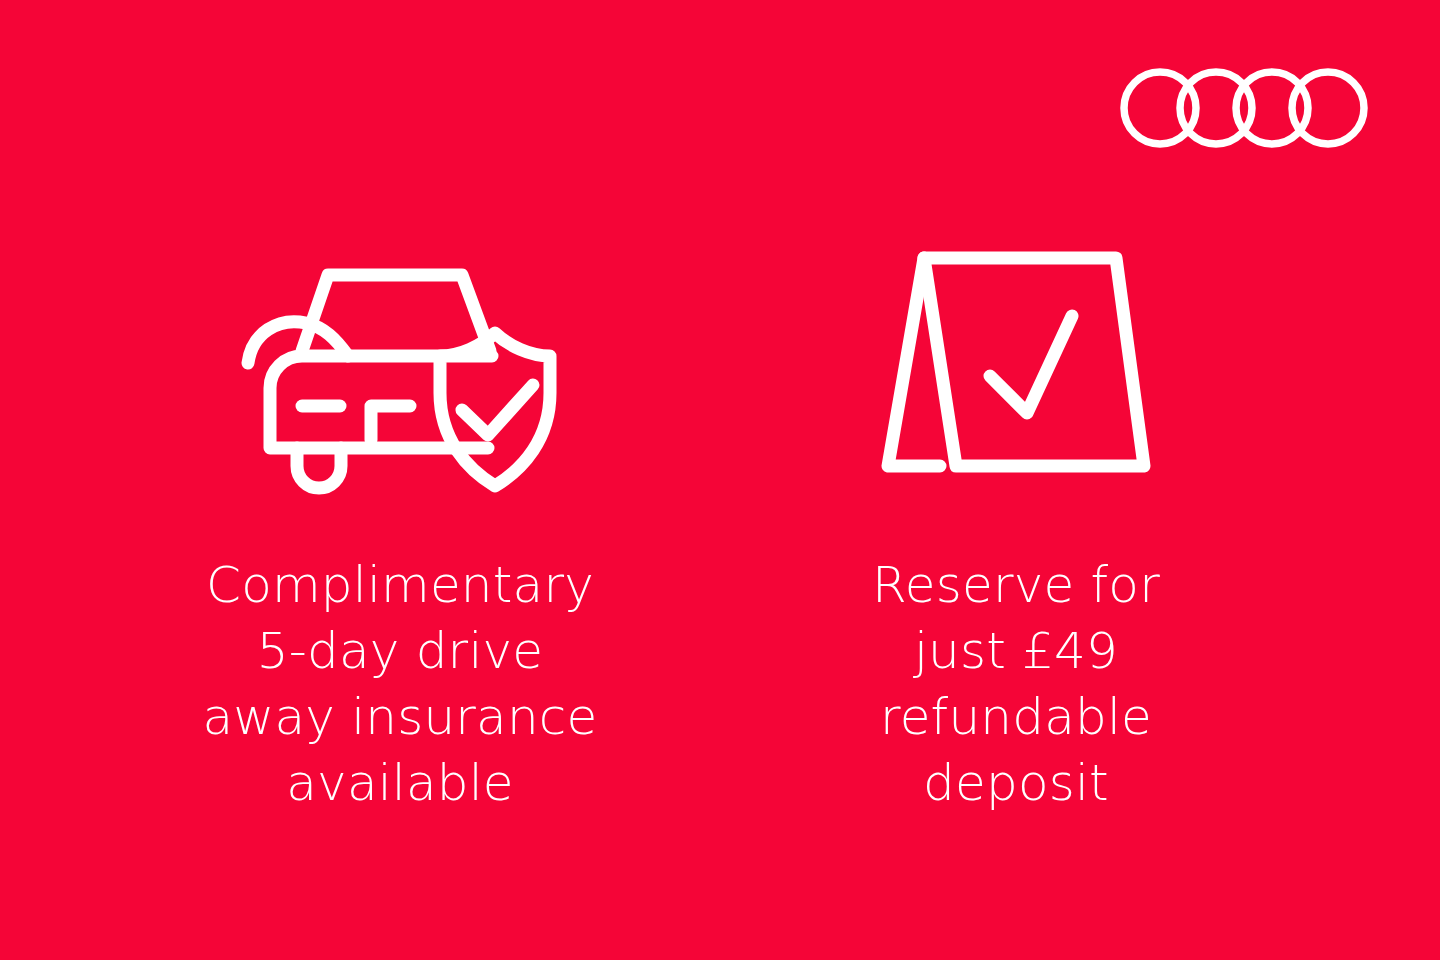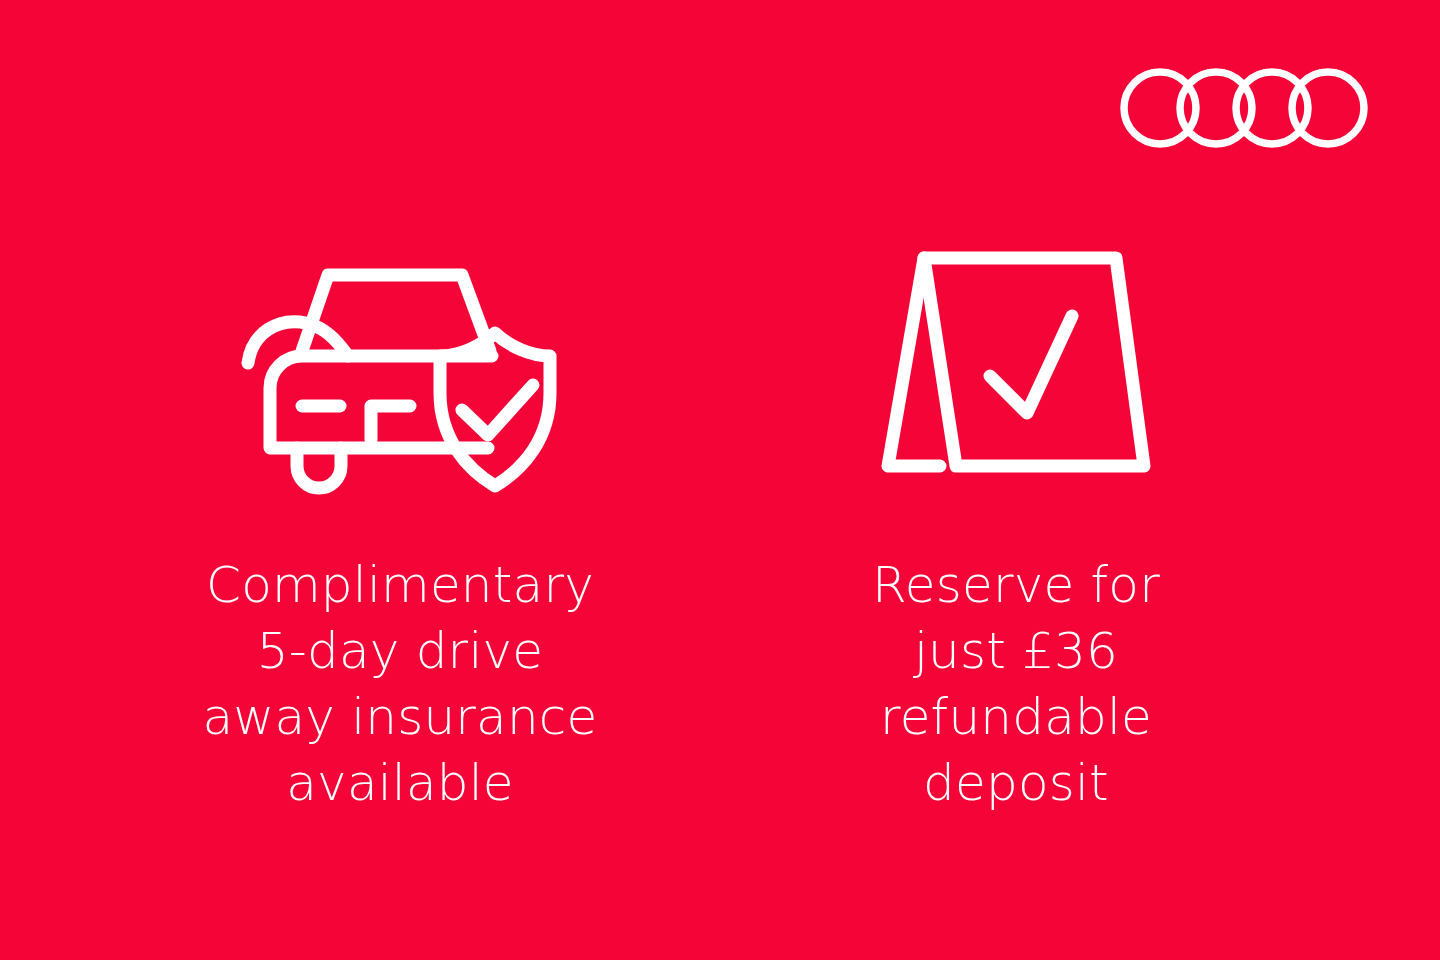--- a/index.html
+++ b/index.html
@@ -154,19 +154,19 @@
 
           <path d="M 44 8 L 8 216 L 60 216"></path>
 
           <path d="M 44 8 L 236 8 L 264 216 L 76 216 Z"></path>
 
           <path d="M 110 126 L 147 163 L 192 66"></path>
         </svg>
       </div>
 
       <p class="feature-caption">Reserve for
-just £36
+just £49
 refundable
 deposit</p>
     </div>
 
   </div>
 </div>
 
 </body></html>

